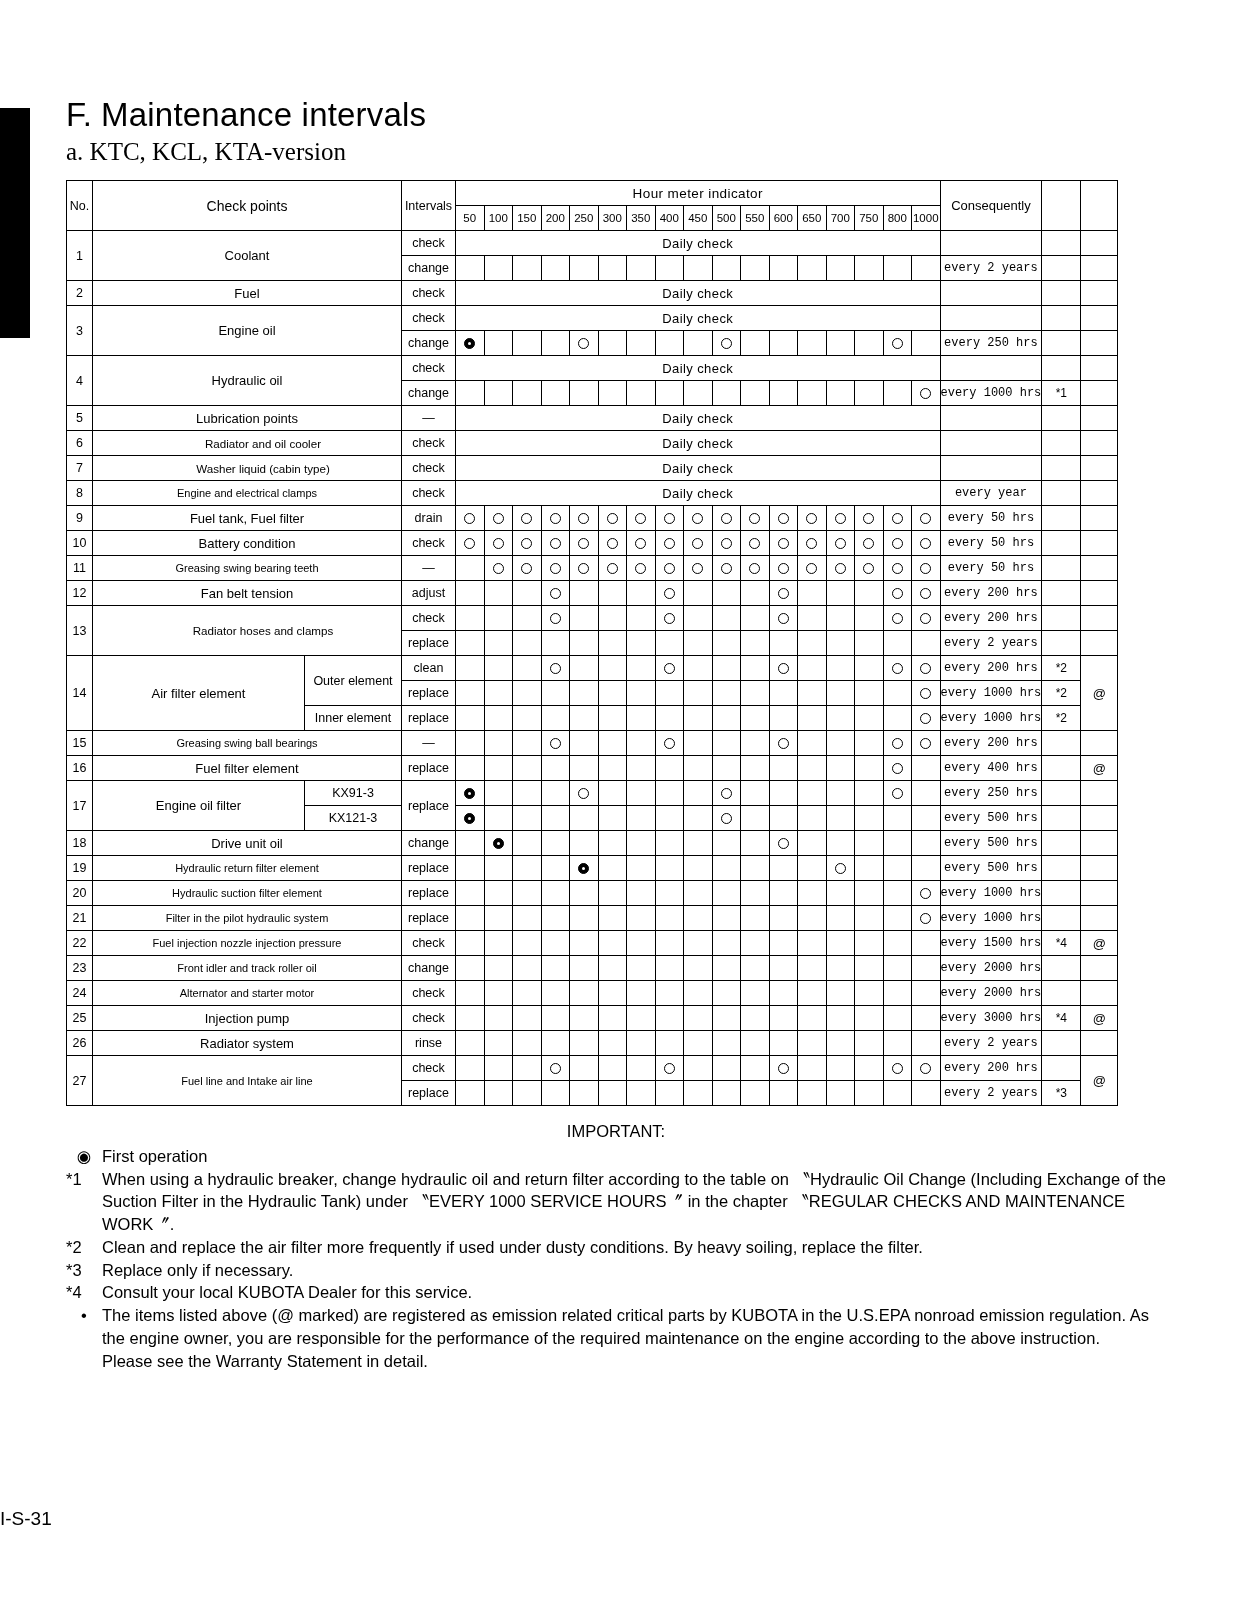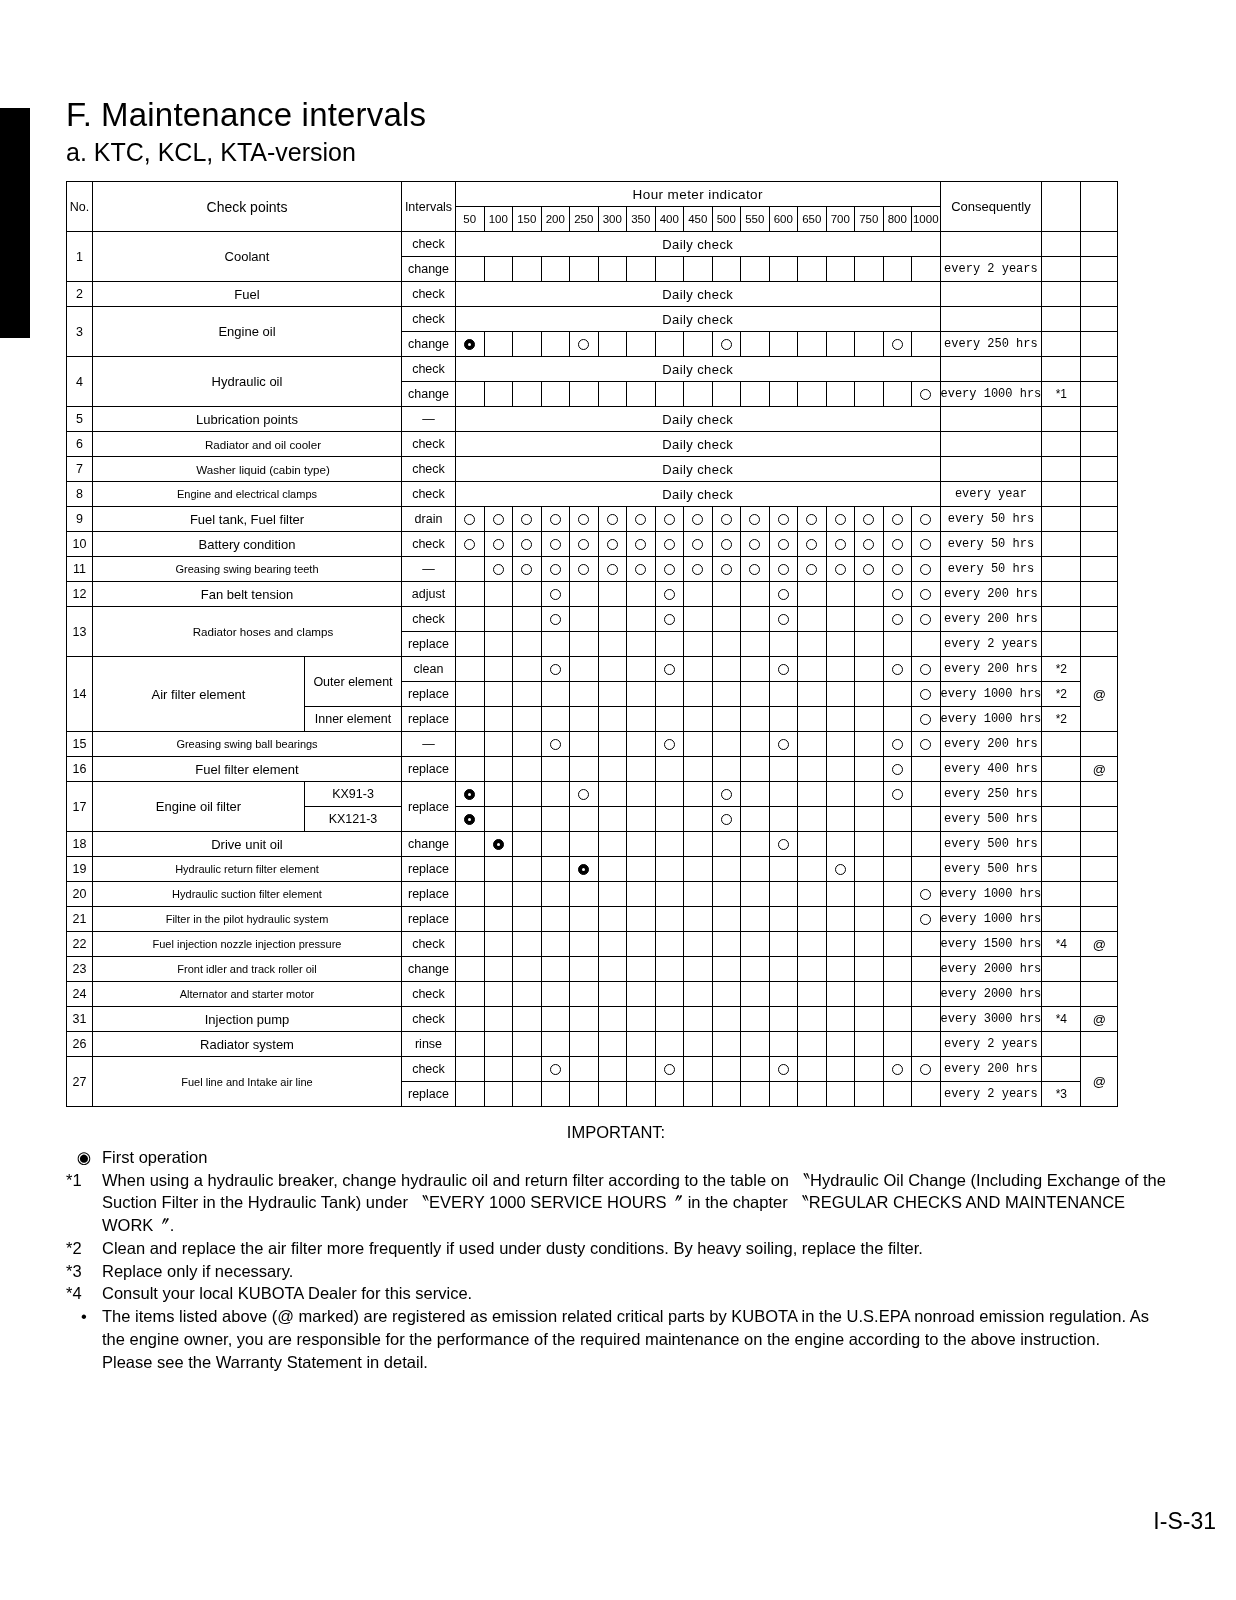--- a/index.html
+++ b/index.html
@@ -40,20 +40,21 @@
     margin: 0 0 2px 0;
     letter-spacing: 0.2px;
   }
   h1.title .letter {
     margin-right: 9px;
   }
   h2.subtitle {
     font-size: 25px;
     font-weight: normal;
     margin: 4px 0 14px 0;
+    font-family: Liberation Serif, serif;
   }
 
   
   table.maint {
     border-collapse: collapse;
     table-layout: fixed;
     font-size: 12.5px;
     border: 1.6px solid #000;
   }
   table.maint td, table.maint th {
@@ -143,22 +144,22 @@
   }
   .note-body { flex: 1 1 auto; }
   .note-cont {
     padding-left: 36px;
   }
   .footer-page {
     position: absolute;
     left: 0;
     right: 0;
     top: 1508px;
-    text-align: right;
-    font-size: 23px;
+    text-align: left;
+    font-size: 19px;
   }
 </style>
 </head>
 <body>
 
 <div class="page">
   <div class="black-tab"></div>
 
   <div class="content">
     <h1 class="title">
@@ -851,21 +852,21 @@
               <td class="c-hr"></td>
               <td class="c-hr"></td>
               <td class="c-hr"></td>
               <td class="c-hr"></td>
               <td class="c-hr"></td>
               <td class="c-cons">every 2000 hrs</td>
               <td class="c-note"></td>
               <td class="c-at"></td>
             </tr>
             <tr>
-              <td rowspan="1">31</td>
+              <td rowspan="1">25</td>
               <td class="name-cell" rowspan="1" colspan="2">Injection pump</td>
               <td class="int-cell">check</td>
               <td class="c-hr"></td>
               <td class="c-hr"></td>
               <td class="c-hr"></td>
               <td class="c-hr"></td>
               <td class="c-hr"></td>
               <td class="c-hr"></td>
               <td class="c-hr"></td>
               <td class="c-hr"></td>

